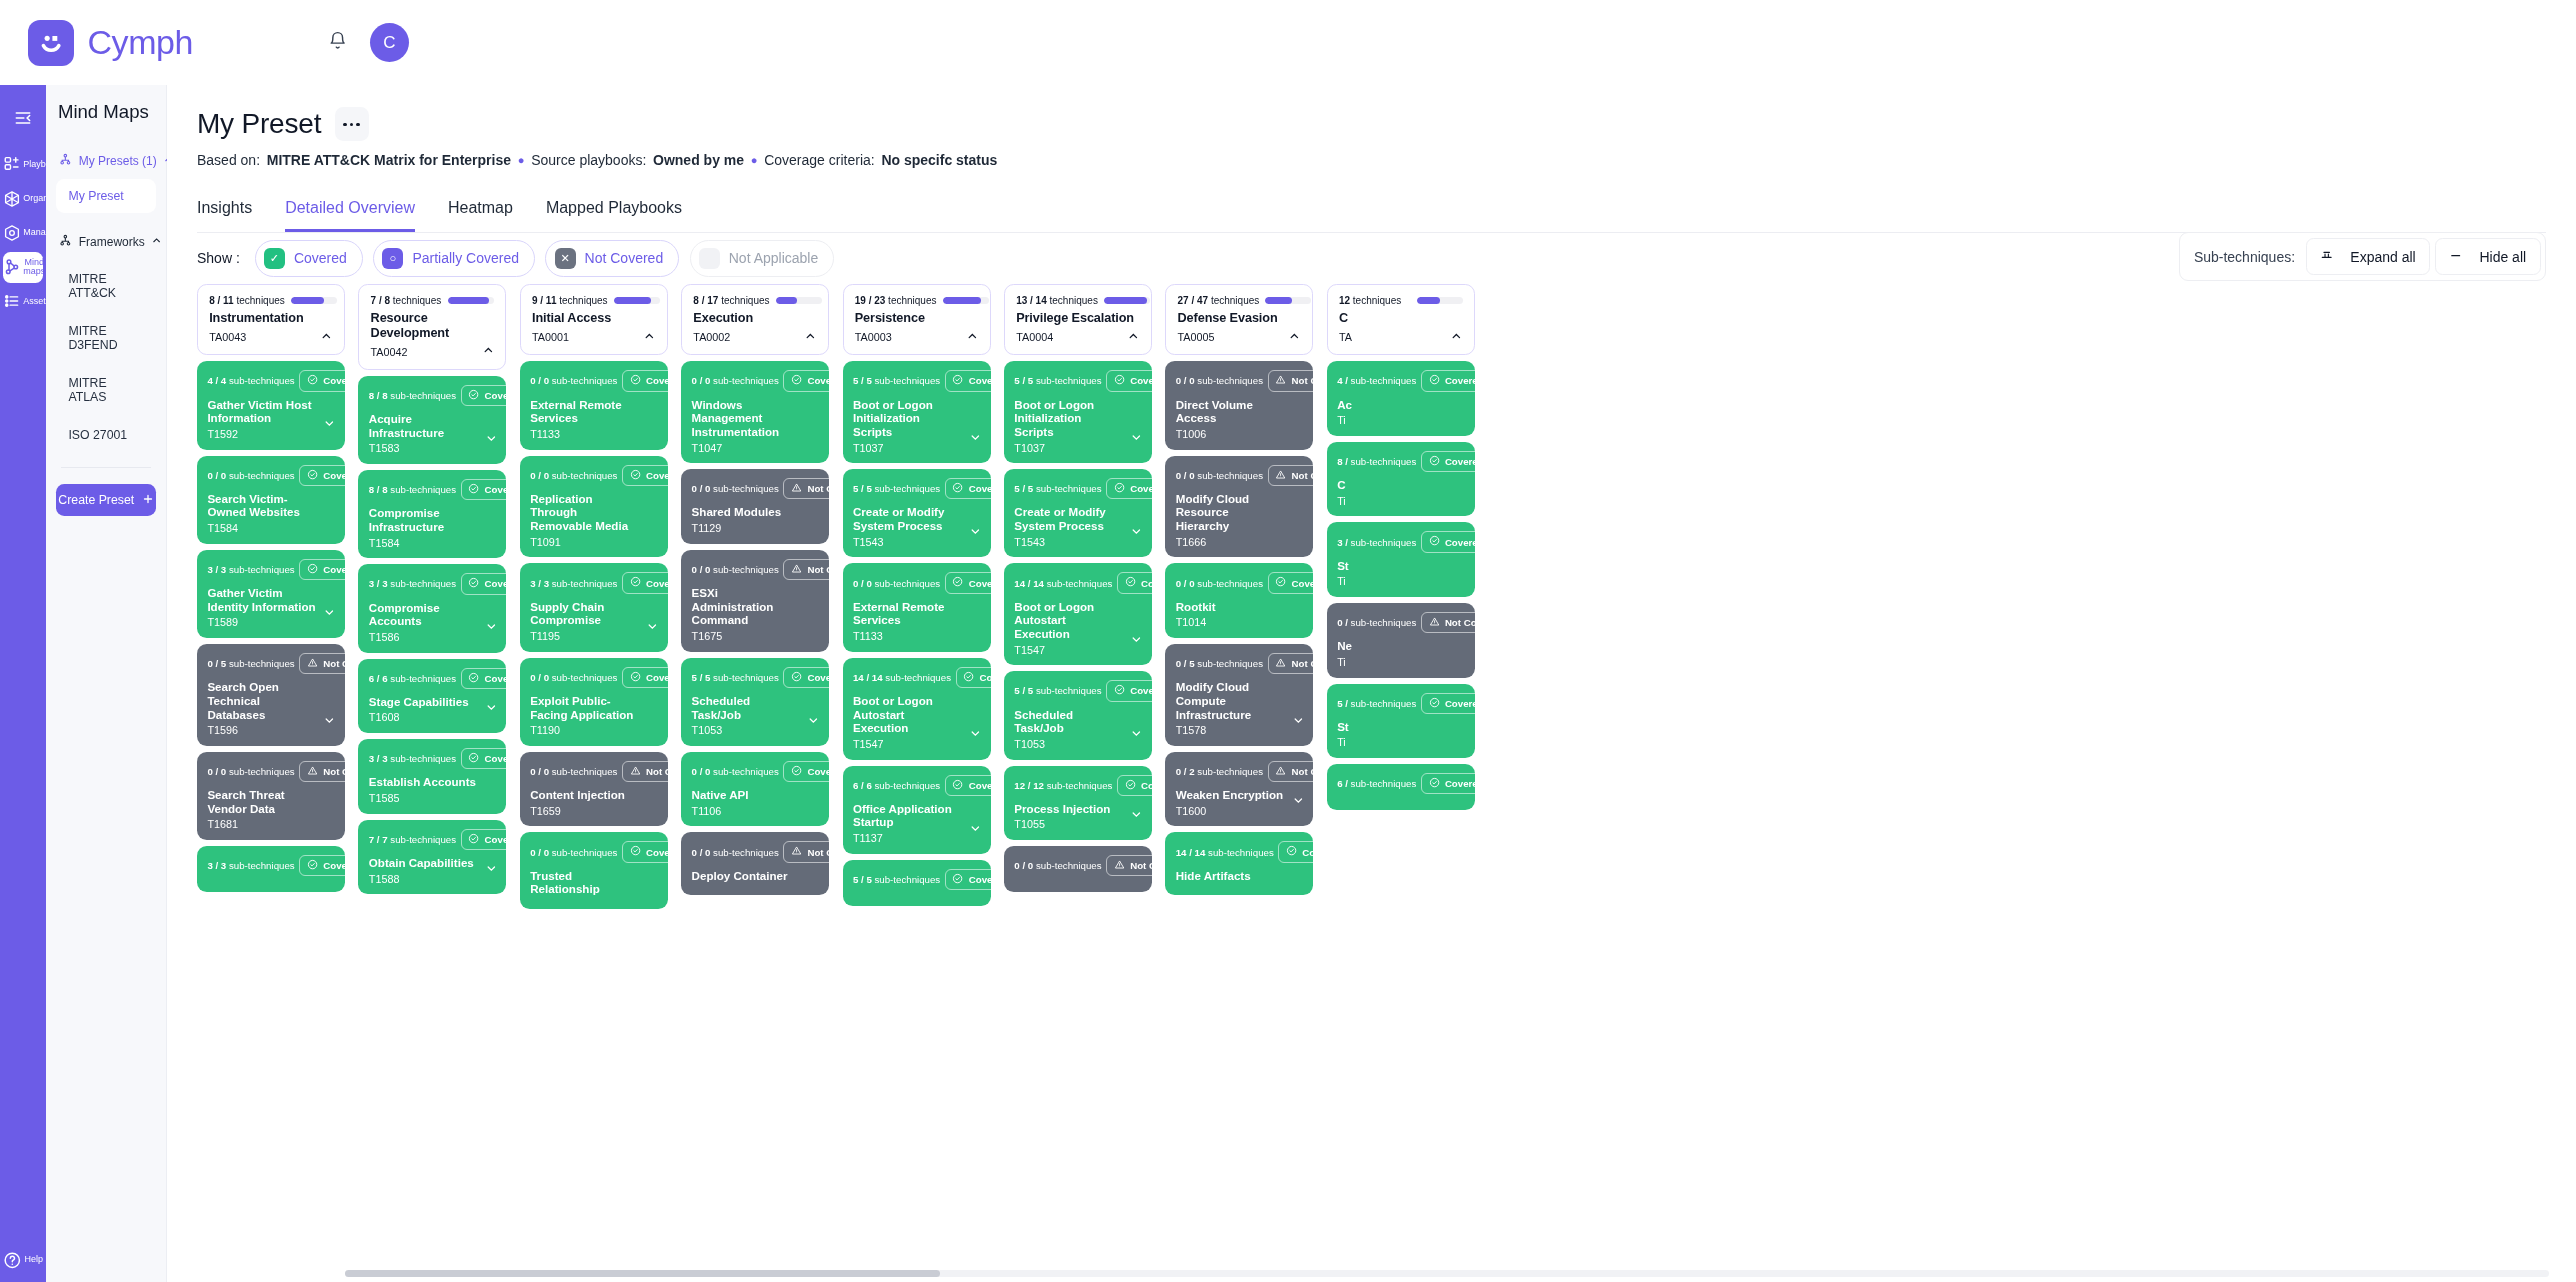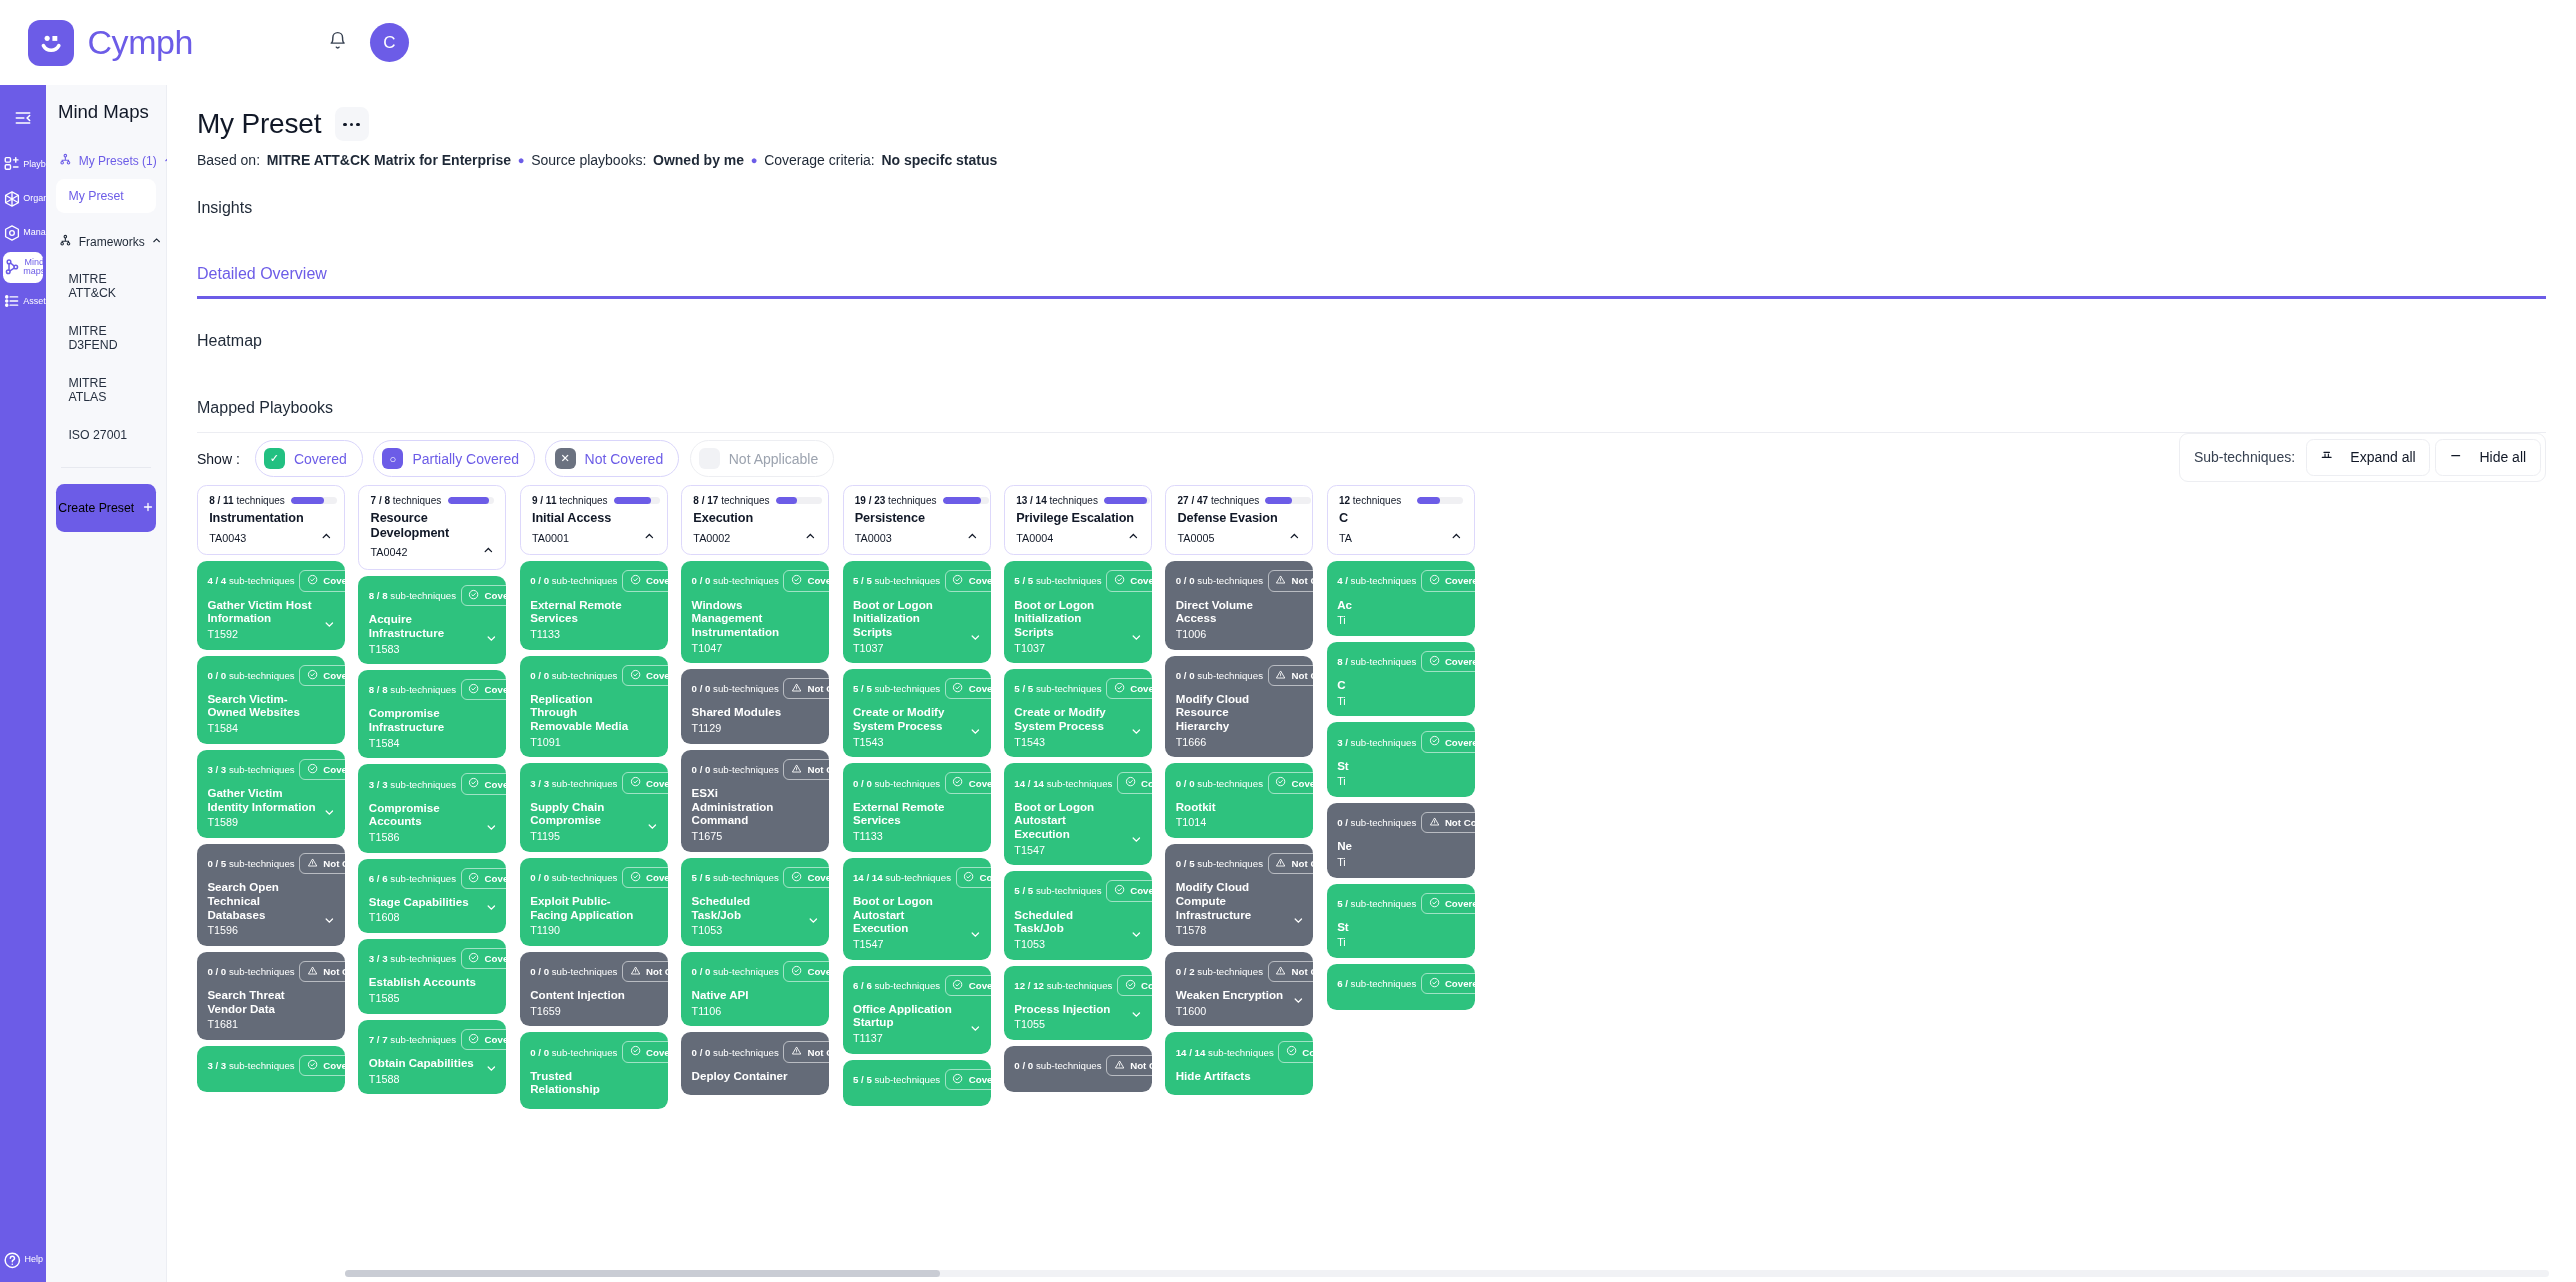--- a/index.html
+++ b/index.html
@@ -81,22 +81,22 @@
   .grp-head.dark { color: #1f2937; }
   .panel-item {
     background: #ffffff; border-radius: 8.2px; padding: 9.7px 12px;
     font-size: 12.3px; color: #6c5ce7; margin-bottom: 7.5px; cursor: pointer;
   }
   .fw-item {
     padding: 12px 12px; font-size: 12.3px; color: #263040; cursor: pointer;
   }
   .panel-div { height: 0.7px; background: #e7e9ef; margin: 13.4px 4.5px 16.4px; }
   .create-btn {
-    background: #6c5ce7; color: #000000; border: 0; border-radius: 8.2px;
-    width: 100%; height: 48px; font-family: inherit; font-size: 12.3px;
+    background: #6c5ce7; color: #ffffff; border: 0; border-radius: 8.2px;
+    width: 100%; height: 32px; font-family: inherit; font-size: 12.3px;
     display: flex; align-items: center; justify-content: center; gap: 7.5px;
     cursor: pointer;
   }
 
   
   .main { flex: 1; min-width: 0; background: #ffffff; position: relative; display: flex; flex-direction: column; }
   .main-head { padding: 22.4px 30px 0 30px; }
   .title-row { display: flex; align-items: center; gap: 13.4px; }
   .page-title { font-size: 28px; font-weight: 500; letter-spacing: -0.2px; }
   .dots-btn {
@@ -113,21 +113,21 @@
     position: absolute; top: 57px; right: 27px; width: 316px; height: 89px;
     background: #ffffff; border: 0.7px solid #eef0f4; border-radius: 13.4px;
     display: flex; align-items: center; gap: 19.4px; padding: 0 22.4px; z-index: 5;
   }
   .donut { position: relative; width: 55px; height: 55px; }
   .donut svg { transform: rotate(-90deg); }
   .cov-num { font-size: 25px; font-weight: 600; letter-spacing: -0.3px; }
   .cov-sub { font-size: 13.4px; color: #374151; margin-top: 3.7px; }
 
   
-  .tabs { display: flex; gap: 33px; padding: 0 30px; margin-top: 31px; flex-direction: column; }
+  .tabs { display: flex; gap: 33px; padding: 0 30px; margin-top: 31px; }
   .tab {
     font-size: 16px; color: #1f2937; padding-bottom: 12.7px;
     border-bottom: 3px solid transparent; cursor: pointer; white-space: nowrap;
   }
   .tab.active { color: #6c5ce7; border-bottom-color: #6c5ce7; }
   .tabs-rule { height: 0.7px; background: #ecedf2; margin: -0.7px 30px 0; }
 
   
   .toolbar { position: relative; height: 69px; padding: 0 30px; }
   .sortbtn {

